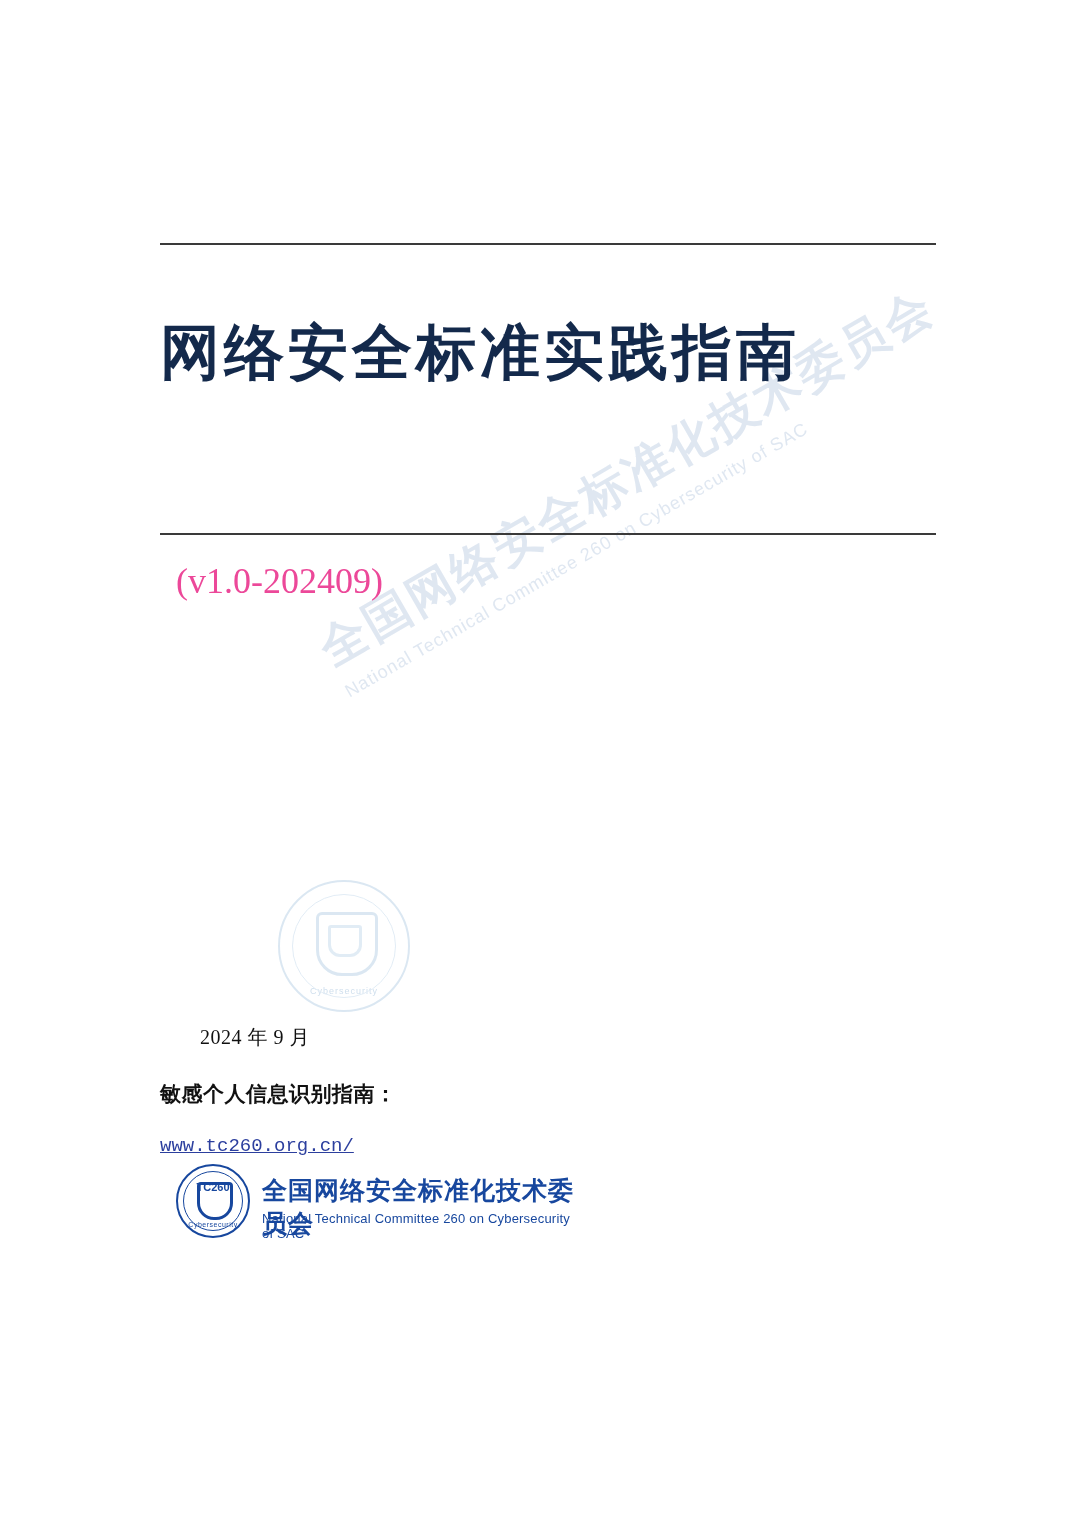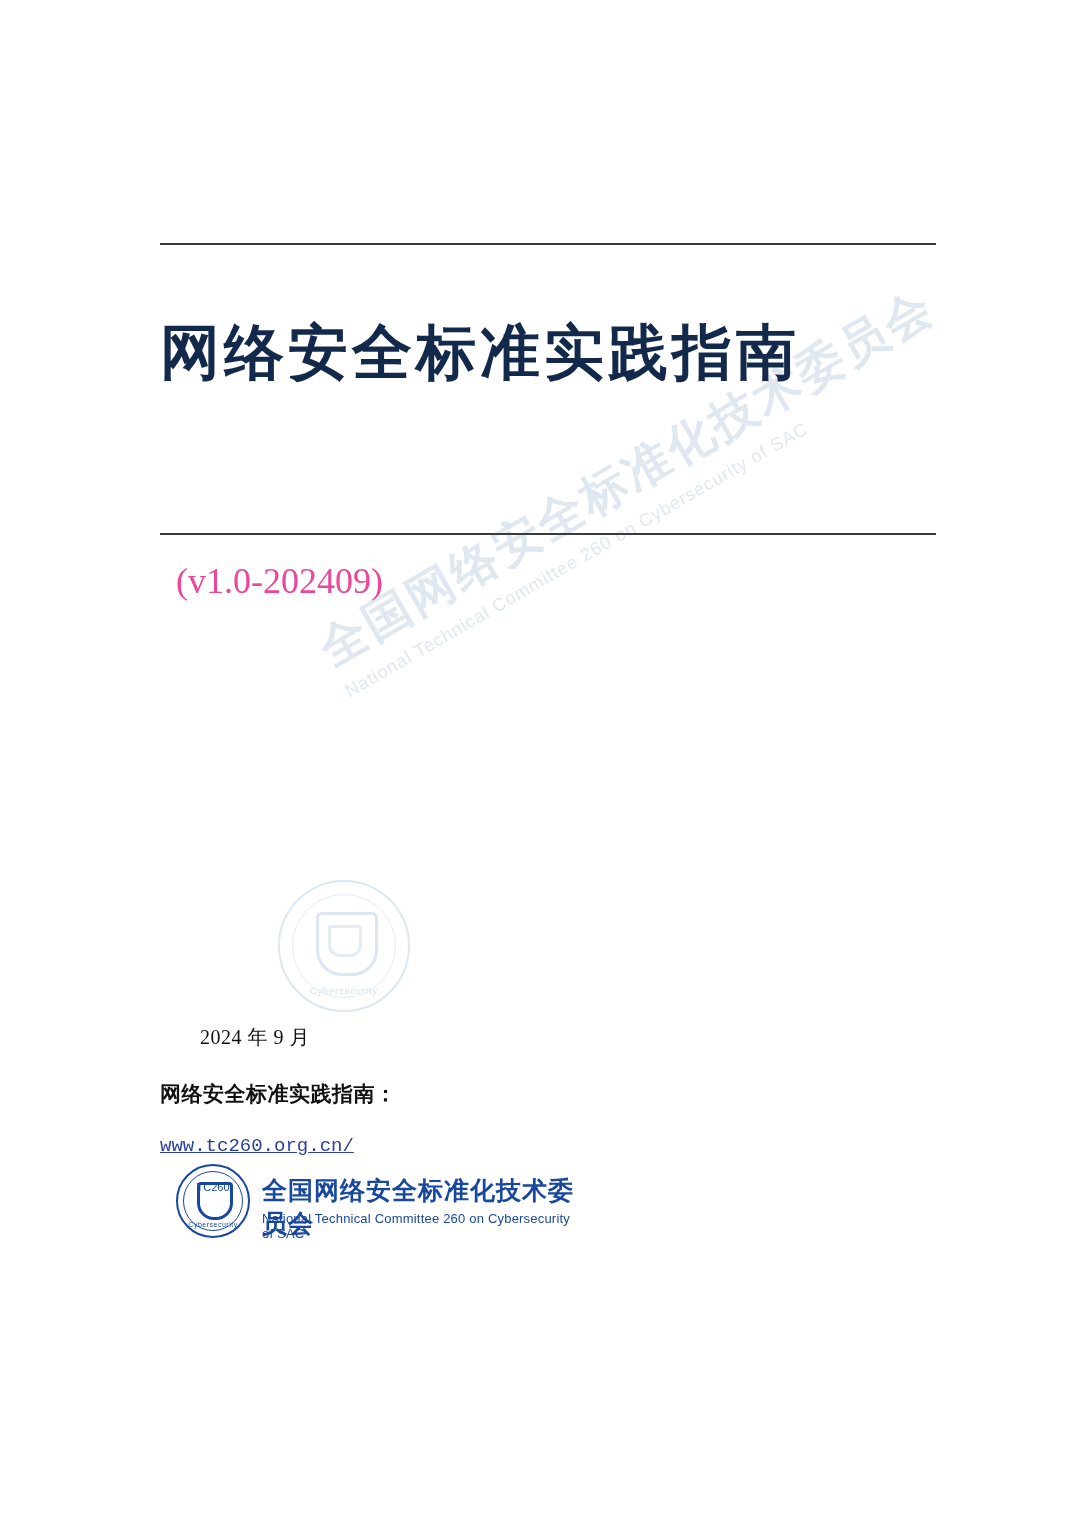--- a/index.html
+++ b/index.html
@@ -238,21 +238,21 @@
     border-radius: 4px 4px 17px 17px;
     box-sizing: border-box;
   }
   .logo-tc {
     position: absolute;
     left: 0;
     right: 0;
     top: 15px;
     text-align: center;
     font-size: 11px;
-    font-weight: normal;
+    font-weight: bold;
     color: #17479e;
     font-family: "Liberation Sans", sans-serif;
   }
   .logo-ring-txt {
     position: absolute;
     left: 0;
     right: 0;
     bottom: 8px;
     text-align: center;
     font-size: 7px;
@@ -299,21 +299,21 @@
 
   <div class="rule-top"></div>
 
   <div class="title-main">网络安全标准实践指南</div>
 
   <div class="rule-mid"></div>
 
   <div class="version">(v1.0-202409)</div>
 
   <div class="date">2024 年 9 月</div>
-  <div class="avail">网络安全标准实践指南：</div>
+  <div class="avail">敏感个人信息识别指南：</div>
   <a class="url" href="#">www.tc260.org.cn/</a>
 
   <div class="logo">
     <div class="logo-badge">
       <div class="logo-shield"></div>
       <div class="logo-tc">TC260</div>
       <div class="logo-ring-txt">Cybersecurity</div>
     </div>
     <div class="logo-cn">全国网络安全标准化技术委员会</div>
     <div class="logo-en">National Technical Committee 260 on Cybersecurity of SAC</div>

